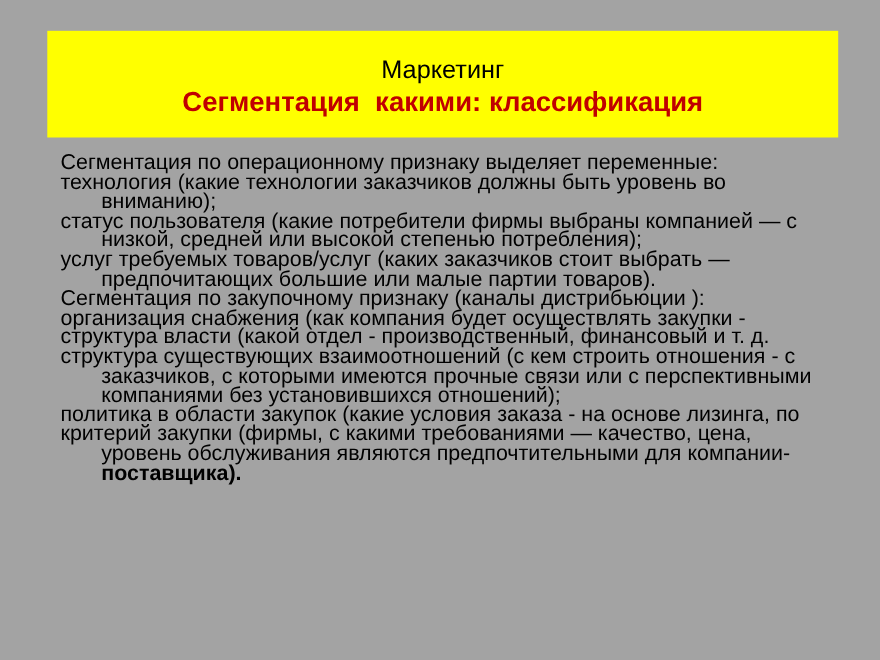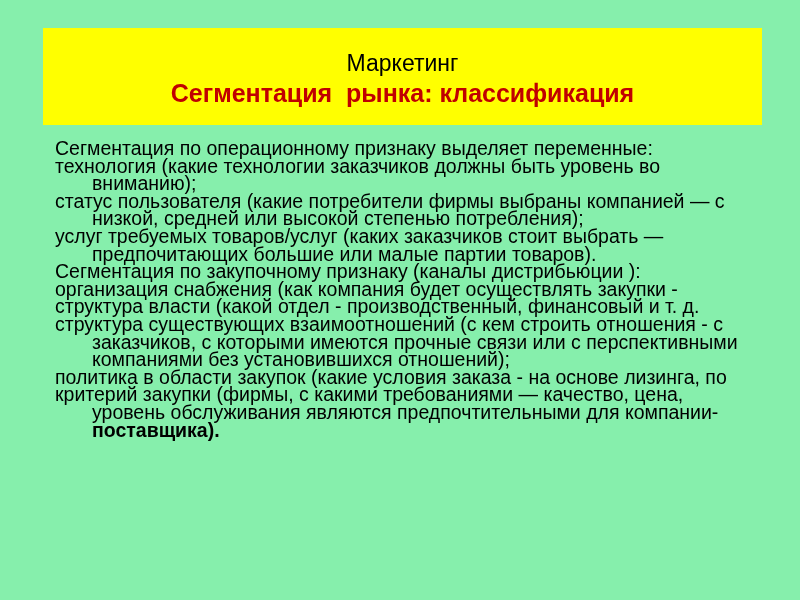--- a/index.html
+++ b/index.html
@@ -57,24 +57,24 @@
     height: 17.6px;
     white-space: nowrap;
   }
   .body-text .line.indent {
     padding-left: 37px;
   }
 </style>
 </head>
 <body>
 
-<div class="slide" style="background: #86efac;">
+<div class="slide" style="background: #a3a3a3;">
   <div class="header-box" style="background: rgb(255, 255, 0);">
     <div class="header-title" style="color: rgb(0, 0, 0);">Маркетинг</div>
-    <div class="header-subtitle" style="color: rgb(192, 0, 0);">Сегментация  рынка: классификация</div>
+    <div class="header-subtitle" style="color: rgb(192, 0, 0);">Сегментация  какими: классификация</div>
   </div>
   <div class="body-text" id="body-lines" style="color: rgb(0, 0, 0);">
       <div class="line">Сегментация по операционному признаку выделяет переменные:</div>
       <div class="line">технология (какие технологии заказчиков должны быть уровень во</div>
       <div class="line indent" style="padding-left: 37px;">вниманию);</div>
       <div class="line">статус пользователя (какие потребители фирмы выбраны компанией — с</div>
       <div class="line indent" style="padding-left: 37px;">низкой, средней или высокой степенью потребления);</div>
       <div class="line">услуг требуемых товаров/услуг (каких заказчиков стоит выбрать —</div>
       <div class="line indent" style="padding-left: 37px;">предпочитающих большие или малые партии товаров).</div>
       <div class="line">Сегментация по закупочному признаку (каналы дистрибьюции ):</div>

